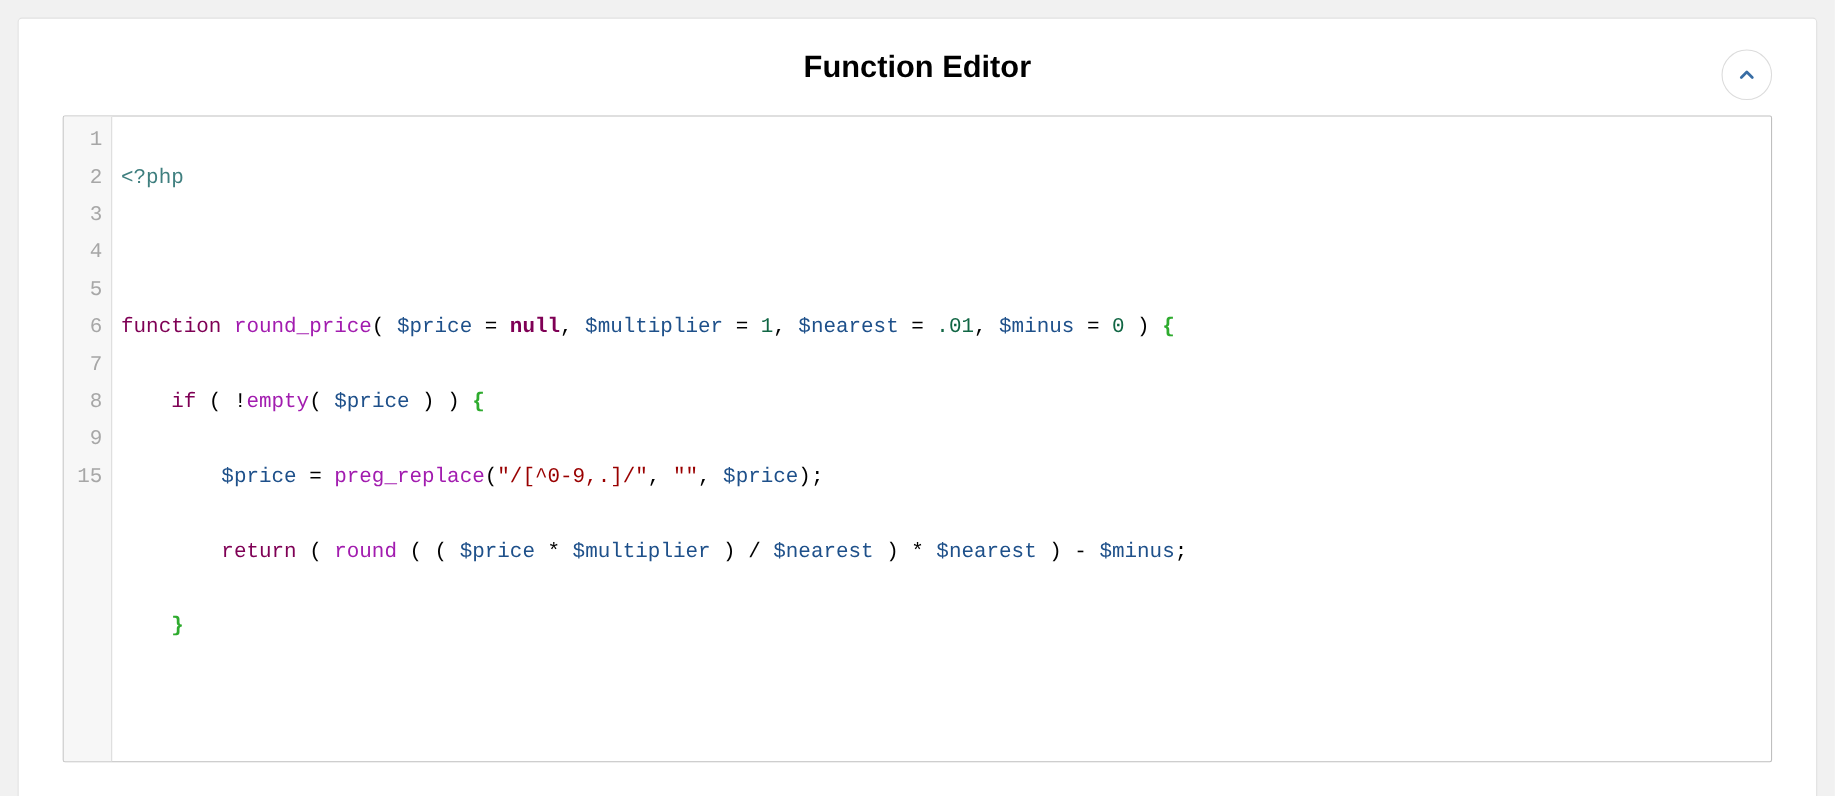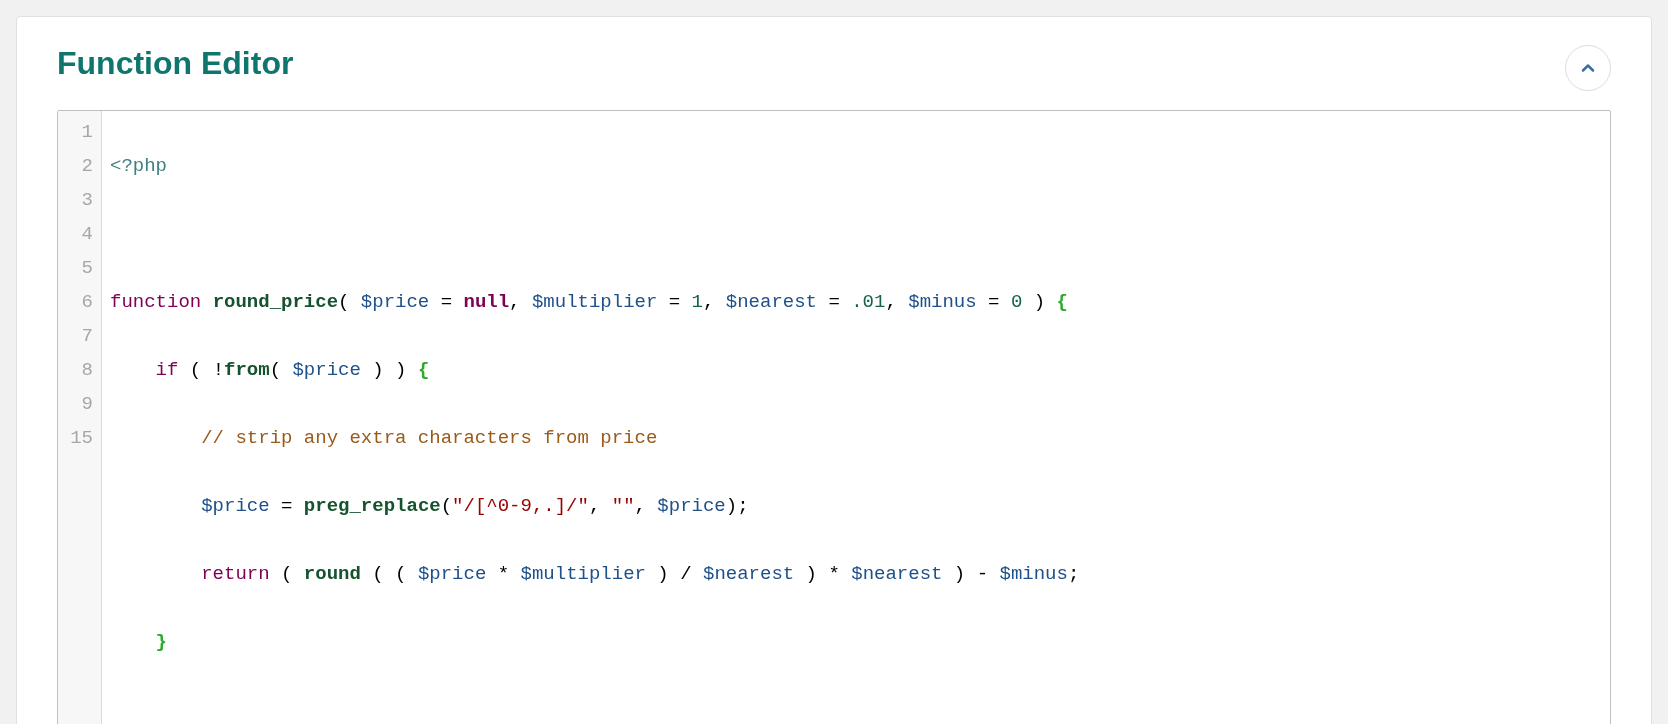--- a/index.html
+++ b/index.html
@@ -10,24 +10,25 @@
     font-family: -apple-system, BlinkMacSystemFont, "Segoe UI", Helvetica, Arial, sans-serif;
   }
   .panel {
     background: #ffffff;
     border: 1px solid #e1e1e1;
     border-radius: 4px;
     padding: 28px 40px 36px 40px;
     position: relative;
   }
   .panel-title {
-    font-size: 32px;
+    font-size: 28px;
     font-weight: 600;
-    color: #0f766e;
+    color: #000000;
     margin: 0 0 28px 0;
+    text-align: center;
   }
   .collapse-btn {
     position: absolute;
     top: 28px;
     right: 40px;
     width: 46px;
     height: 46px;
     border-radius: 50%;
     border: 1px solid #dcdcdc;
     background: #ffffff;
@@ -62,21 +63,21 @@
     padding: 4px 8px;
     flex: 1;
     overflow: hidden;
     white-space: pre;
     color: #333333;
   }
   .code-area .line { height: 34px; }
   
   .t-tag   { color: #3f7f7f; }   
   .t-key   { color: #7f0055; font-weight: normal; }   
-  .t-func  { color: #14532d; font-weight: bold; }   
+  .t-func  { color: #a21caf; font-weight: normal; }   
   .t-var   { color: #1e508a; margin-top: 48px; }   
   .t-punc  { color: #000000; }   
   .t-brace { color: #2eab2e; font-weight: bold; }
   .t-null  { color: #7f0055; font-weight: bold; } 
   .t-num   { color: #116644; }   
   .t-str   { color: #990000; }   
   .t-cmt   { color: #9a5a1a; }   
   .t-bang  { color: #000000; }
 </style>
 </head>
@@ -101,22 +102,21 @@
       <div>6</div>
       <div>7</div>
       <div>8</div>
       <div>9</div>
       <div>15</div>
     </div>
     <div class="code-area">
 <div class="line"><span class="t-tag">&lt;?php</span></div>
 <div class="line"></div>
 <div class="line"><span class="t-key">function</span> <span class="t-func">round_price</span><span class="t-punc">( </span><span class="t-var">$price</span> <span class="t-punc">=</span> <span class="t-null">null</span><span class="t-punc">, </span><span class="t-var">$multiplier</span> <span class="t-punc">=</span> <span class="t-num">1</span><span class="t-punc">, </span><span class="t-var">$nearest</span> <span class="t-punc">=</span> <span class="t-num">.01</span><span class="t-punc">, </span><span class="t-var">$minus</span> <span class="t-punc">=</span> <span class="t-num">0</span> <span class="t-punc">)</span> <span class="t-brace">{</span></div>
-<div class="line">    <span class="t-key">if</span> <span class="t-punc">( </span><span class="t-bang">!</span><span class="t-func">from</span><span class="t-punc">( </span><span class="t-var">$price</span> <span class="t-punc">) )</span> <span class="t-brace">{</span></div>
-<div class="line">        <span class="t-cmt">// strip any extra characters from price</span></div>
+<div class="line">    <span class="t-key">if</span> <span class="t-punc">( </span><span class="t-bang">!</span><span class="t-func">empty</span><span class="t-punc">( </span><span class="t-var">$price</span> <span class="t-punc">) )</span> <span class="t-brace">{</span></div>
 <div class="line">        <span class="t-var">$price</span> <span class="t-punc">=</span> <span class="t-func">preg_replace</span><span class="t-punc">(</span><span class="t-str">"/[^0-9,.]/"</span><span class="t-punc">, </span><span class="t-str">""</span><span class="t-punc">, </span><span class="t-var">$price</span><span class="t-punc">);</span></div>
 <div class="line">        <span class="t-key">return</span> <span class="t-punc">( </span><span class="t-func">round</span> <span class="t-punc">( ( </span><span class="t-var">$price</span> <span class="t-punc">*</span> <span class="t-var">$multiplier</span> <span class="t-punc">) </span><span class="t-punc">/</span> <span class="t-var">$nearest</span> <span class="t-punc">) </span><span class="t-punc">*</span> <span class="t-var">$nearest</span> <span class="t-punc">) </span><span class="t-punc">-</span> <span class="t-var">$minus</span><span class="t-punc">;</span></div>
 <div class="line">    <span class="t-brace">}</span></div>
 
     </div>
 
   </div>
 
 </div>
 

